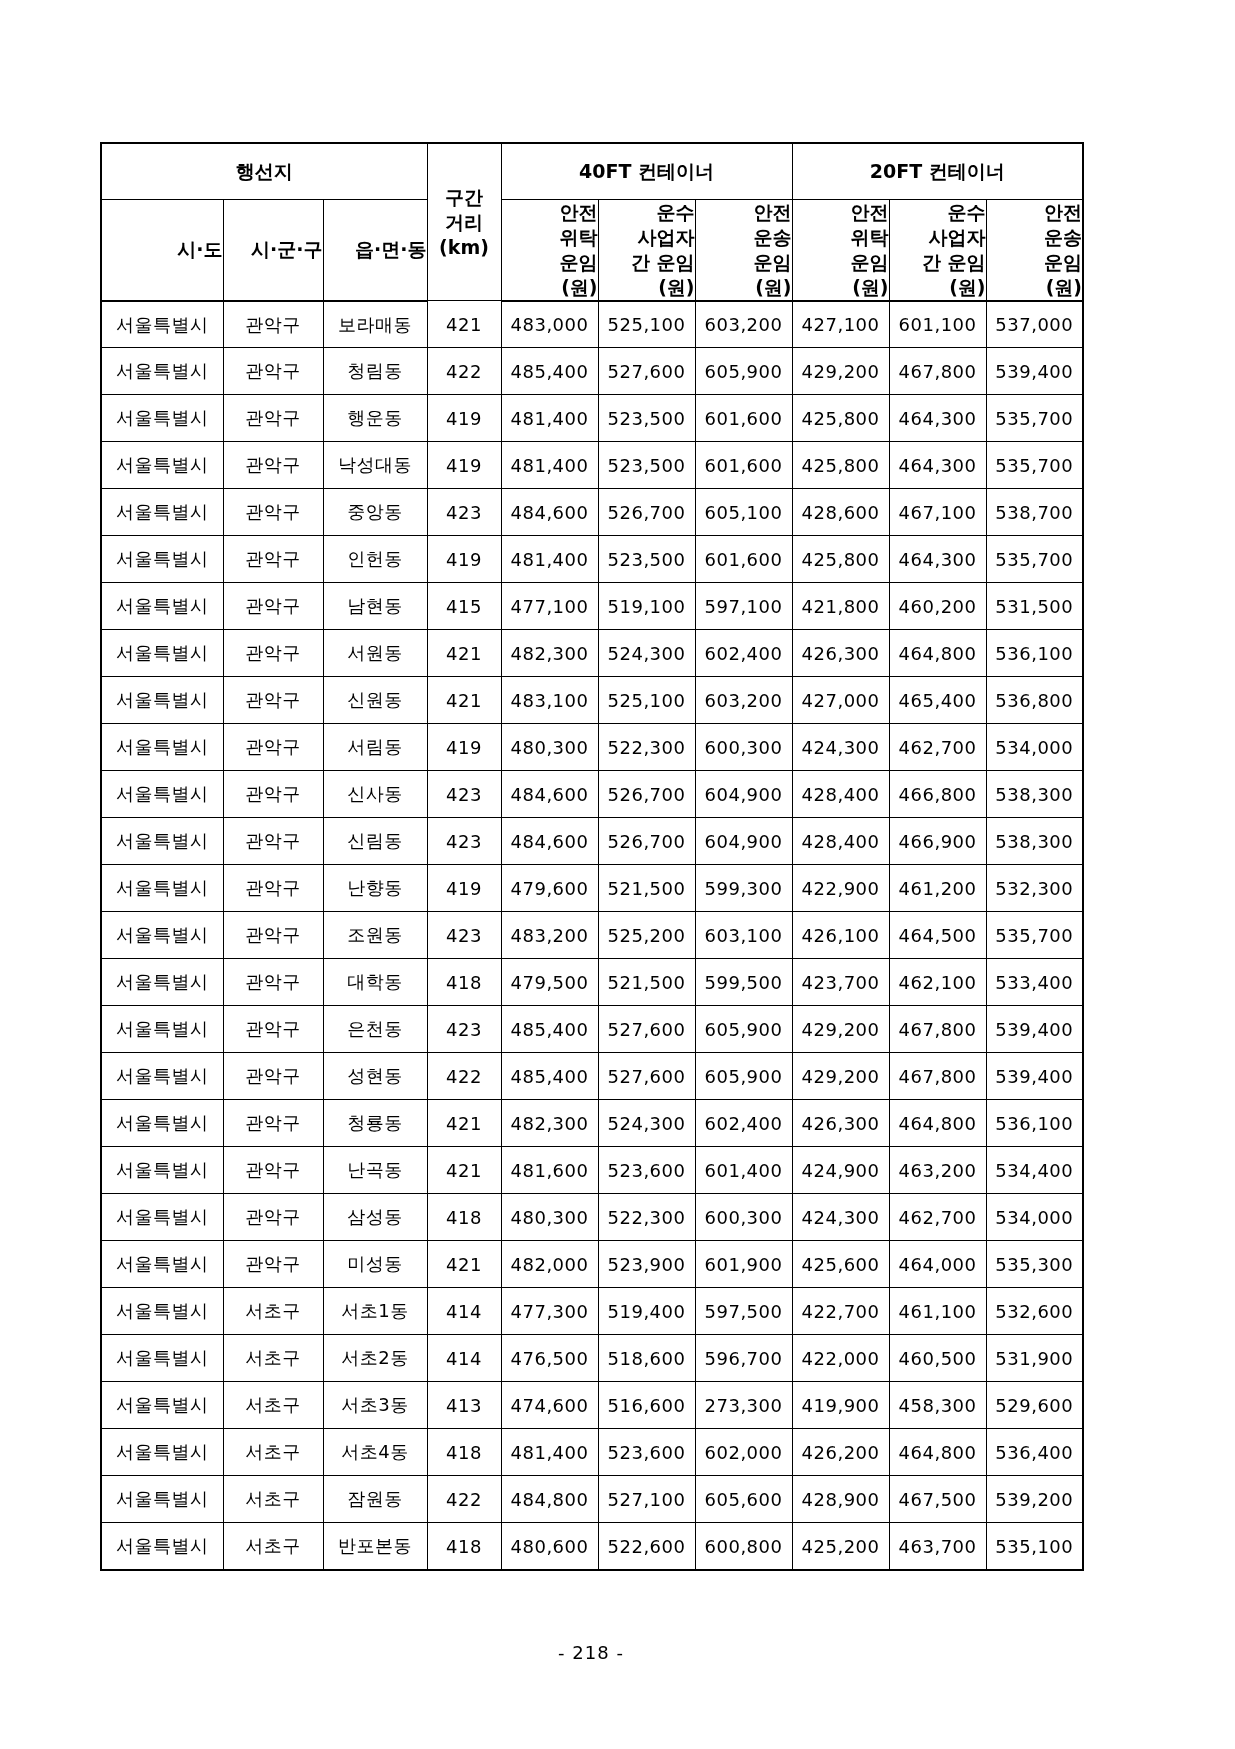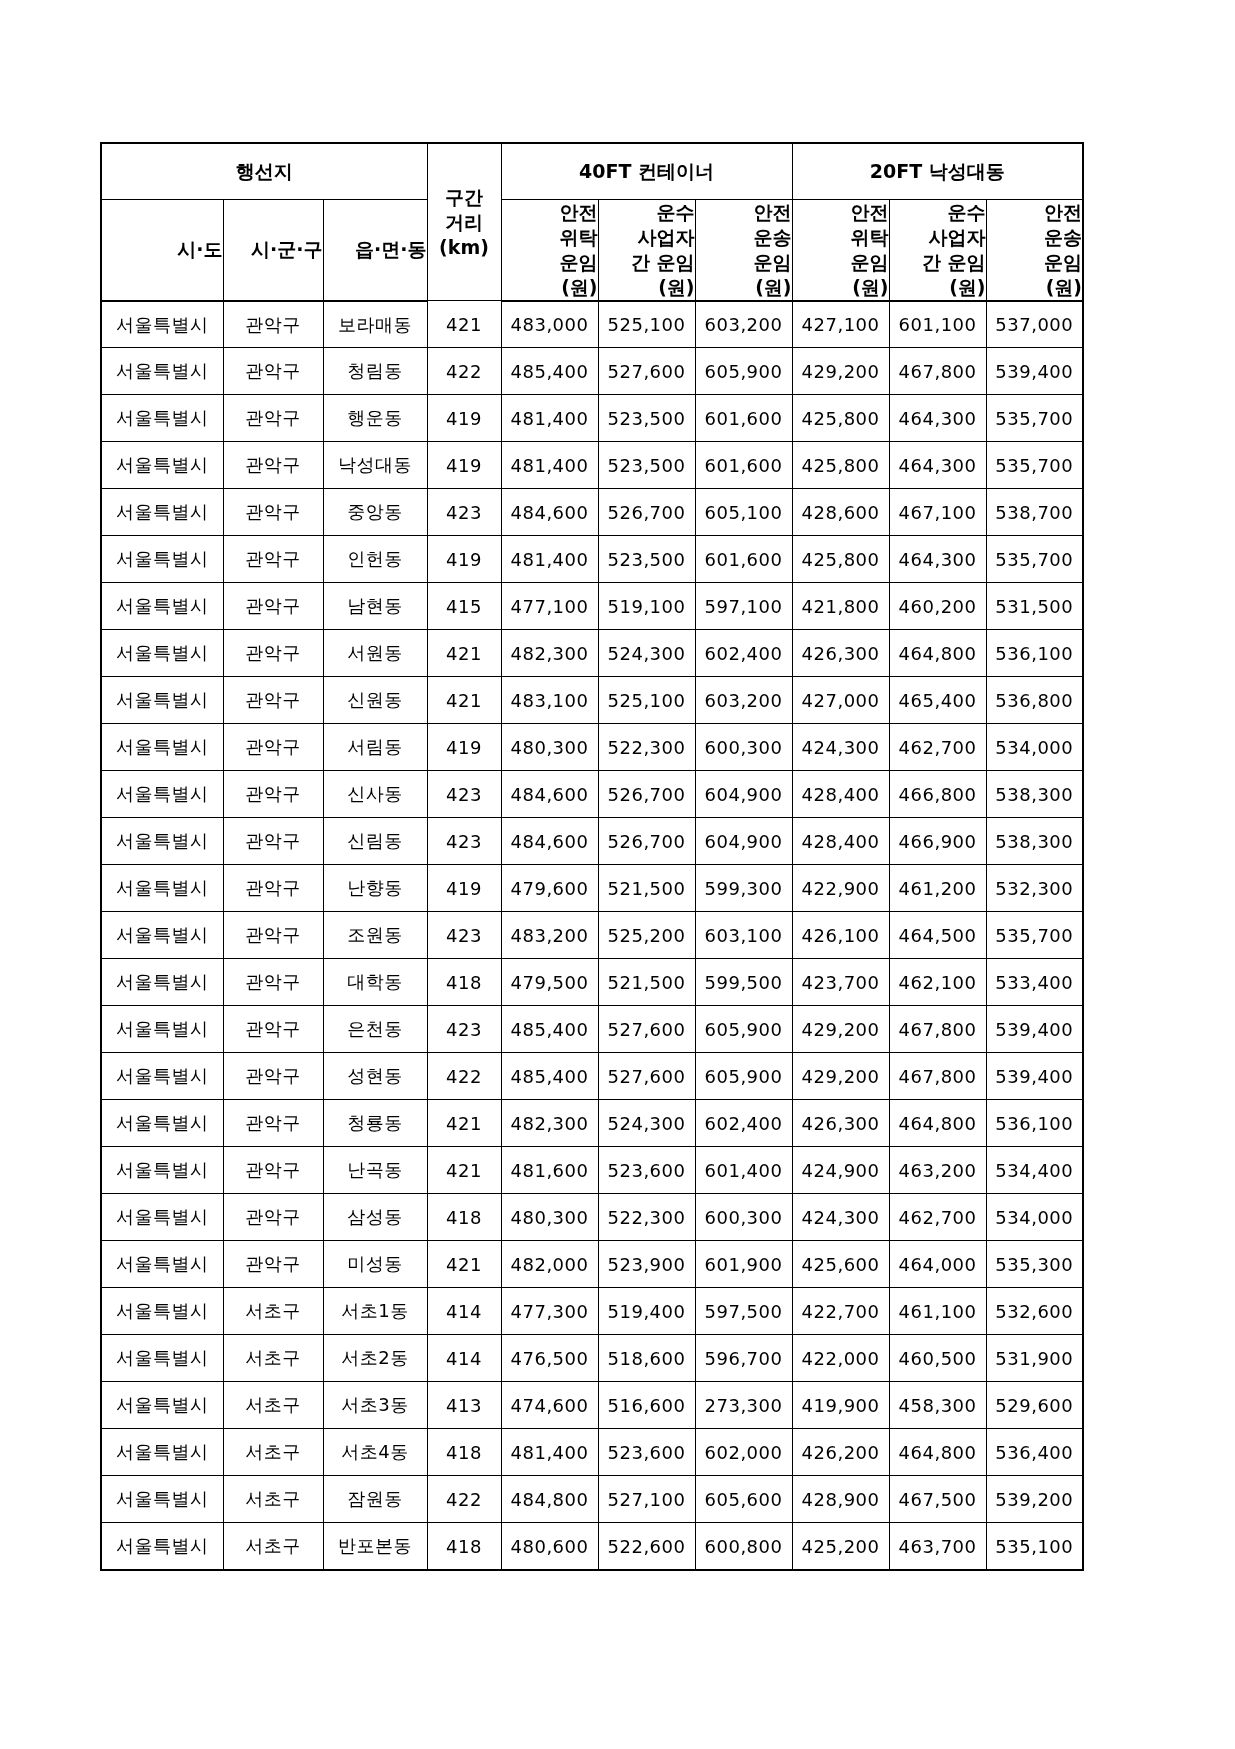--- a/index.html
+++ b/index.html
@@ -72,21 +72,21 @@
         <col style="width:97px">
         <col style="width:97px">
     </colgroup>
     <thead>
       <tr class="h1">
         <th colspan="3">행선지</th>
         <th rowspan="2">구간
 거리
 (km)</th>
         <th colspan="3">40FT 컨테이너</th>
-        <th colspan="3">20FT 낙성대동</th>
+        <th colspan="3">20FT 컨테이너</th>
       </tr>
       <tr class="h2">
         <th>시·도</th>
         <th>시·군·구</th>
         <th>읍·면·동</th>
         <th>안전
 위탁
 운임
 (원)</th>
         <th>운수
@@ -432,14 +432,15 @@
           <td>480,600</td>
           <td>522,600</td>
           <td>600,800</td>
           <td>425,200</td>
           <td>463,700</td>
           <td>535,100</td>
         </tr>
       </tbody>
   </table>
 
+  <div class="page-number">- 218 -</div>
 
 </div>
 
 </body></html>

